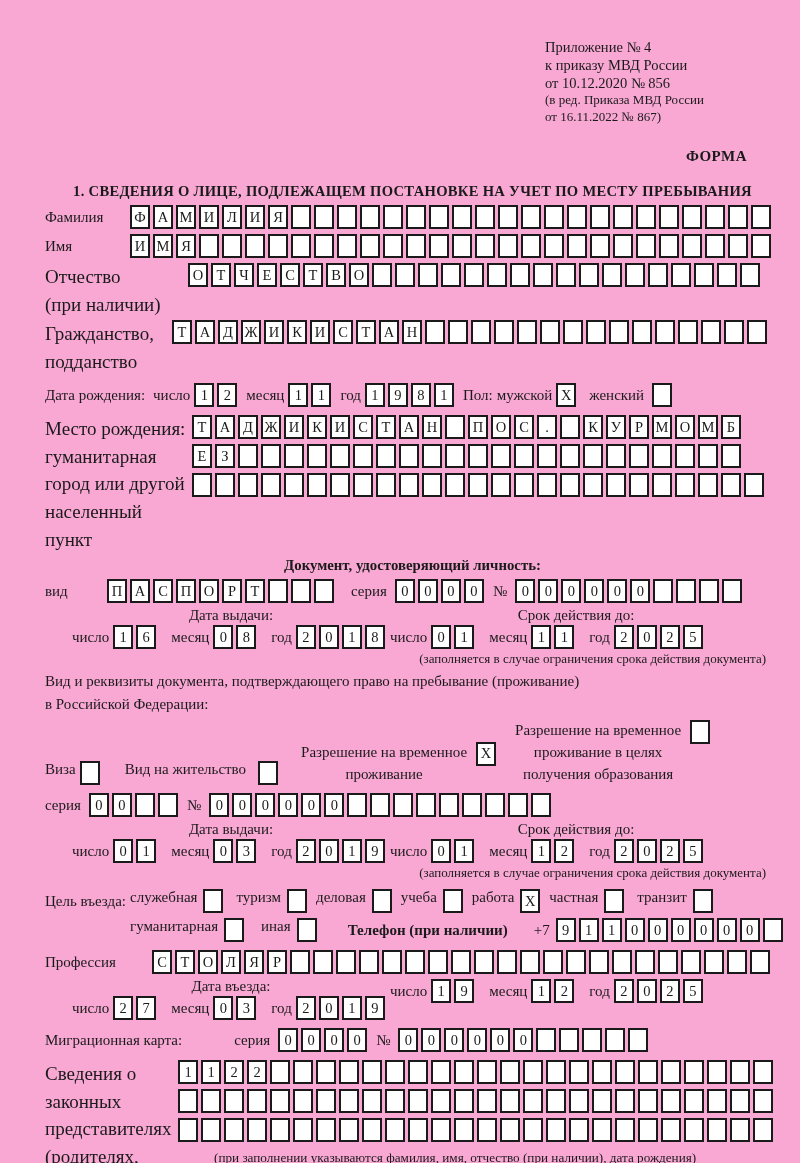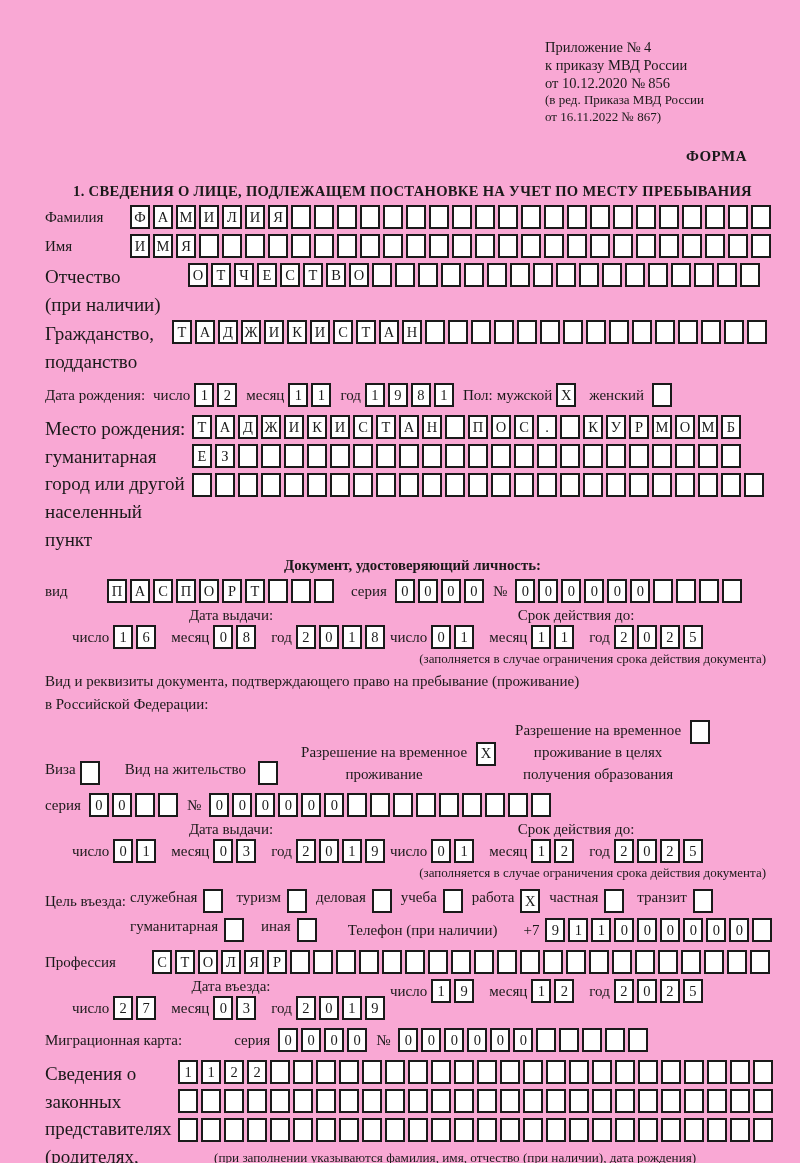--- a/index.html
+++ b/index.html
@@ -574,21 +574,21 @@
       <span class="cells">
           <span class="cell"></span>
         </span>
     </span>
     <span class="purpose ml14">
       <span class="lbl">иная</span>
       <span class="cells">
           <span class="cell"></span>
         </span>
     </span>
-    <span class="lbl" style="margin-left:28px;">Телефон (при наличии)</span>
+    <span class="lbl" style="margin-left:28px;font-weight:bold;">Телефон (при наличии)</span>
     <span class="lbl" style="margin-left:26px;margin-right:6px;">+7</span>
     <span class="cells">
         <span class="cell">9</span>
         <span class="cell">1</span>
         <span class="cell">1</span>
         <span class="cell">0</span>
         <span class="cell">0</span>
         <span class="cell">0</span>
         <span class="cell">0</span>
         <span class="cell">0</span>

